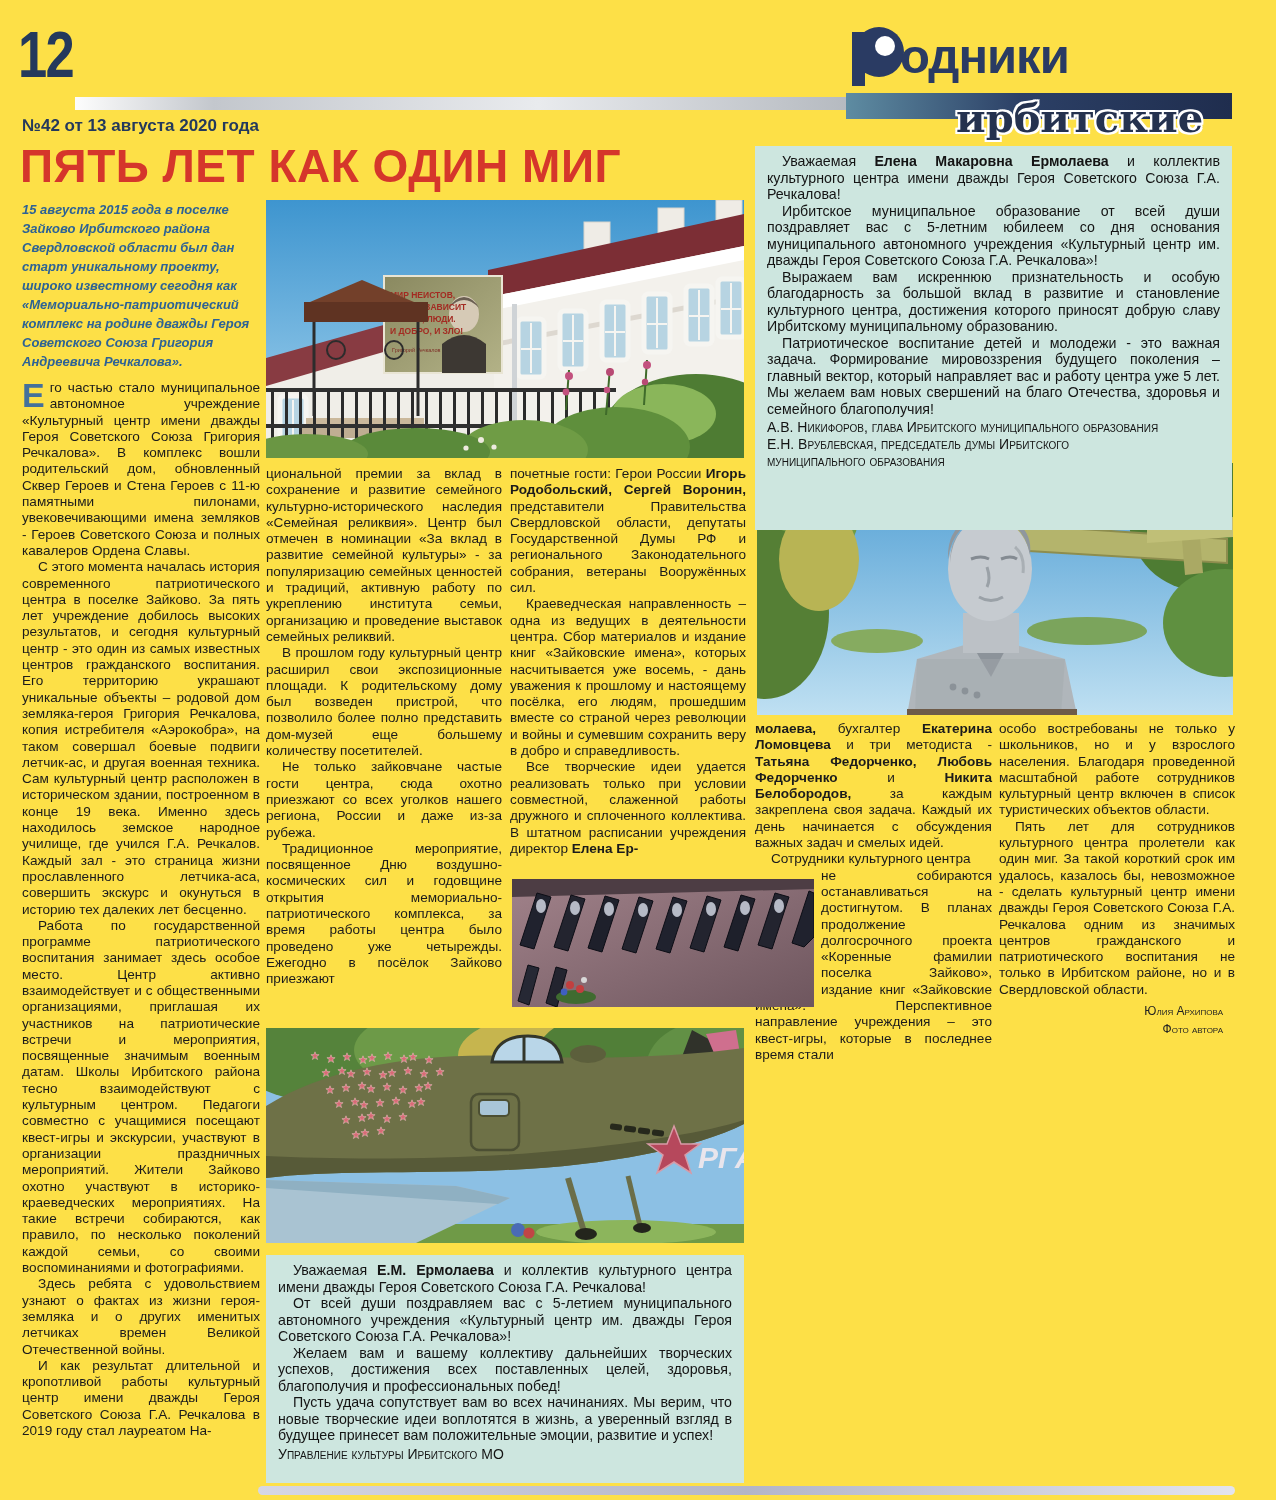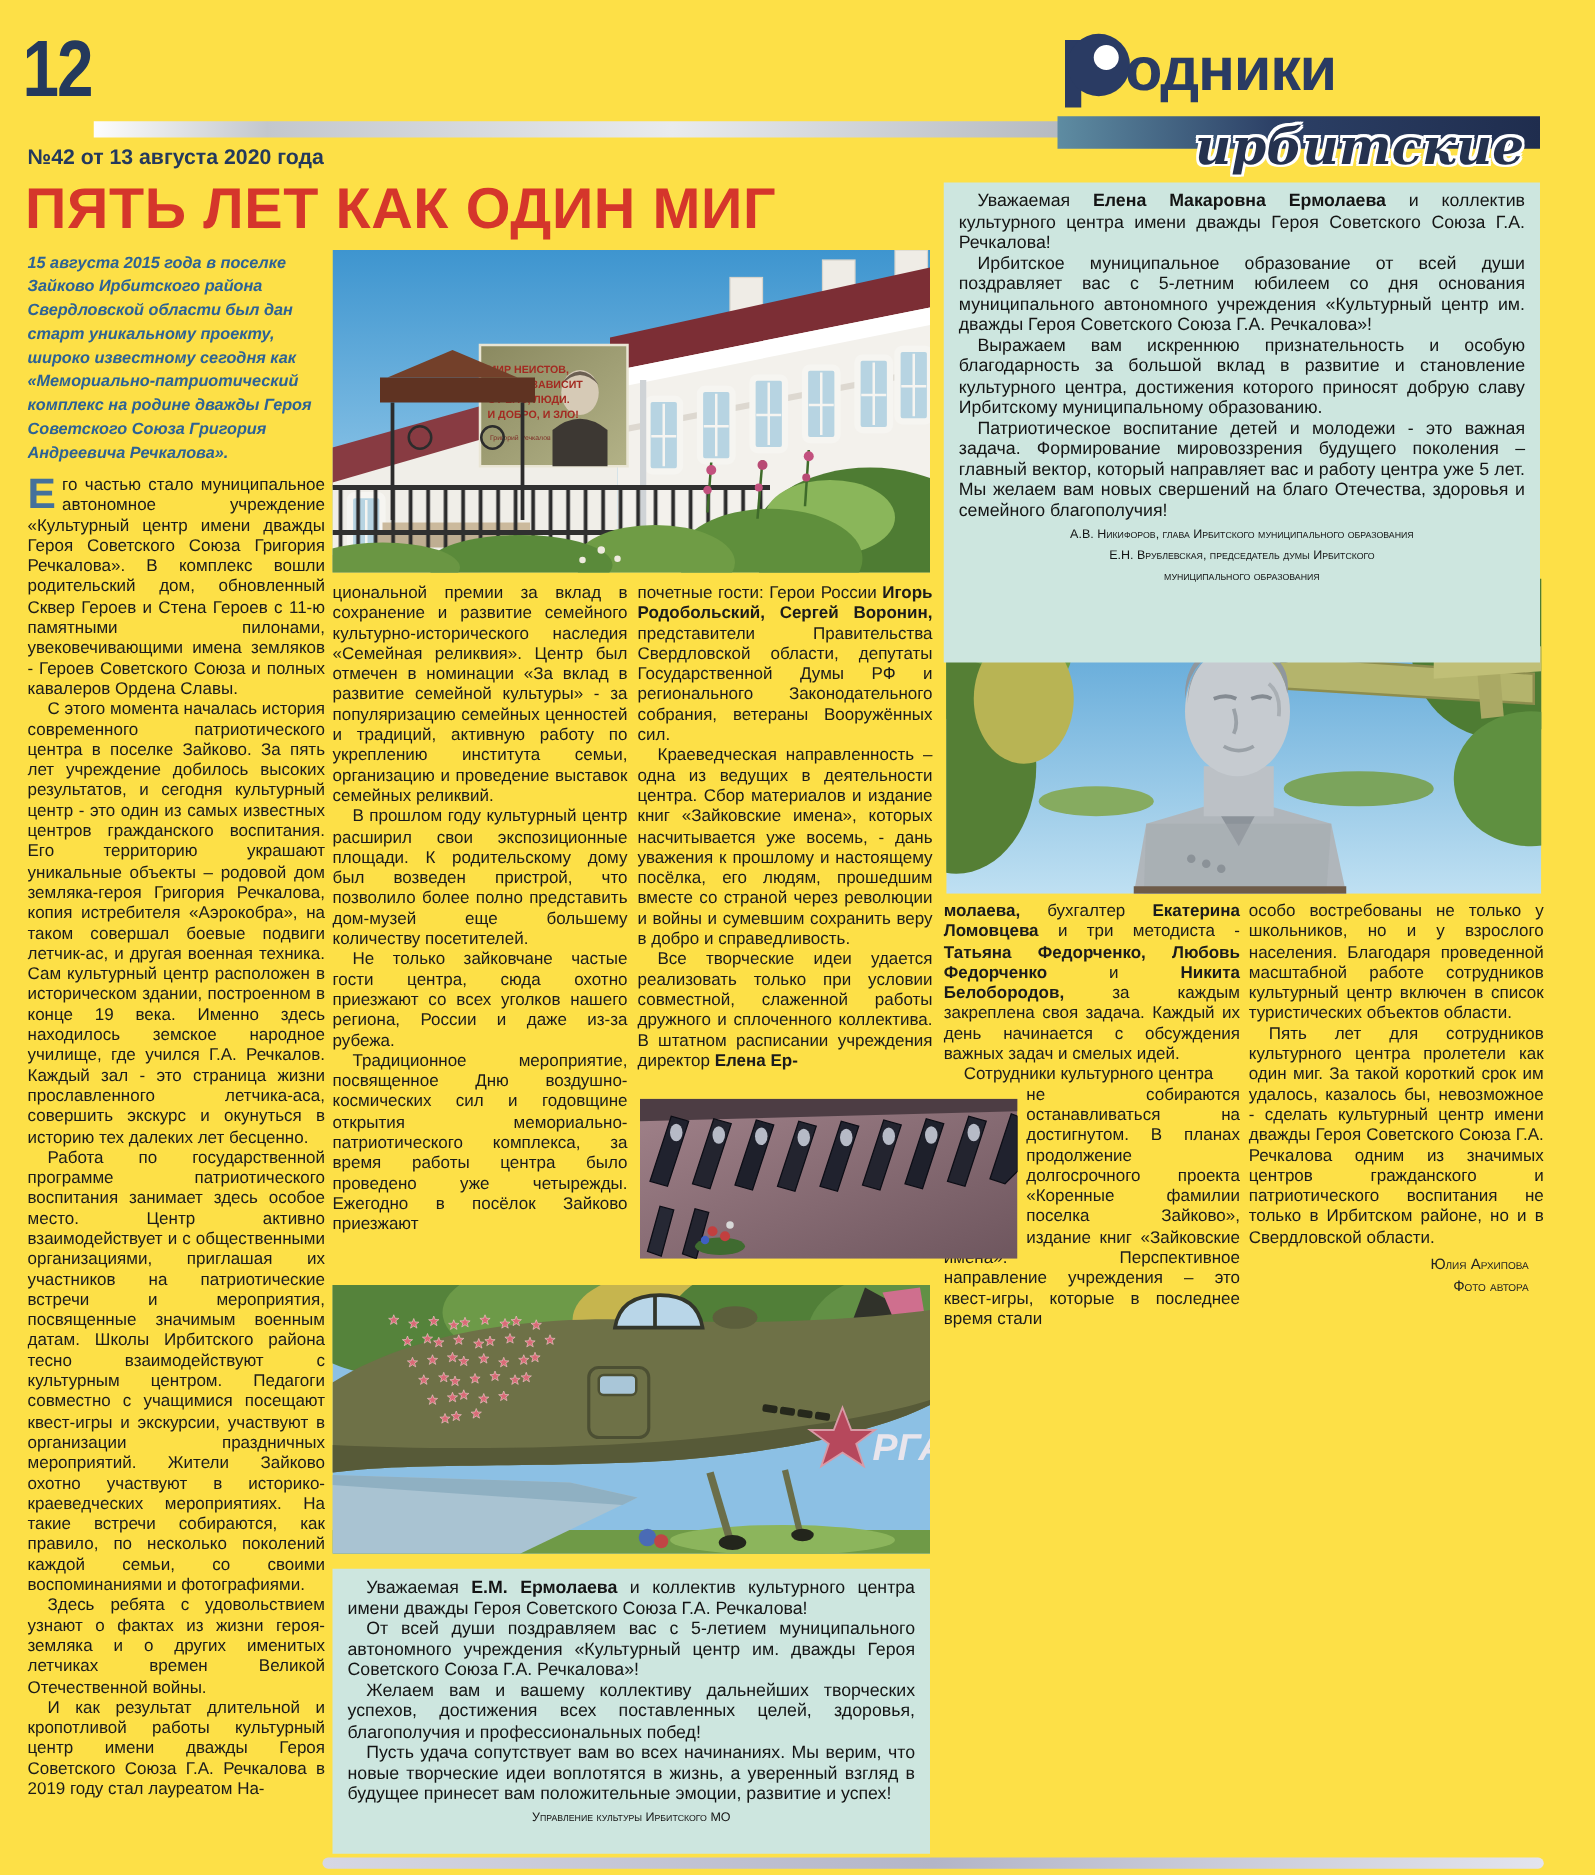--- a/index.html
+++ b/index.html
@@ -11,21 +11,21 @@
   
   #pagenum{left:18px;top:18px;font-size:64px;font-weight:700;color:#24395c;
            transform:scaleX(.82);transform-origin:left top;letter-spacing:-2px}
   #silver-bar{left:75px;top:97px;width:1157px;height:13px;
            background:linear-gradient(90deg,#fdfdfd,#c3c7cd 12%,#e9ebee 40%,#afb4bb 70%,#dcdfe2 90%,#f4f4f5)}
   #issue{left:22px;top:116px;font-size:17px;font-weight:700;color:#24395c}
   #logo{left:846px;top:24px;width:386px;height:70px;display:flex;align-items:flex-start}
   #logo-word{font-size:49px;font-weight:700;color:#2a3b63;letter-spacing:-1px;margin-left:-4px;line-height:64px}
   #logo-bar{left:846px;top:93px;width:386px;height:26px;
            background:linear-gradient(90deg,#5e8ca2,#2c4066 45%,#1f2d4e)}
-  #logo-sub{left:956px;top:94px;font-size:40px;font-style:italic;font-weight:700;
+  #logo-sub{left:956px;top:94px;font-size:40px;font-weight:700;
            font-family:"DejaVu Serif",serif;color:#25324f;
            text-shadow:-2px -2px 0 #fff,2px -2px 0 #fff,-2px 2px 0 #fff,2px 2px 0 #fff,0 -2px 0 #fff,0 2px 0 #fff,-2px 0 0 #fff,2px 0 0 #fff}
   #headline{left:20px;top:139px;width:740px;font-size:46px;font-weight:700;color:#d5362b;
            letter-spacing:.5px;white-space:nowrap}
 
   
   .body-text{font-size:13.6px;line-height:16.3px;text-align:justify;color:#1b1b1b}
   .body-text p{text-indent:16px}
   .body-text p.cont{text-indent:0}
   #col1{left:22px;top:200px;width:238px;height:1294px;overflow:hidden}
@@ -37,21 +37,21 @@
         text-align:left;text-indent:0 !important;margin-bottom:9px}
   .dropcap{float:left;font-size:34px;line-height:29px;font-weight:700;color:#44719b;padding:1px 5px 0 0}
   .plq-spacer{float:left;width:66px;height:128px}
   .byline{text-align:right;font-variant:small-caps;font-size:12px;line-height:18px;
         padding-right:12px;margin-top:4px;color:#222}
 
   
   .greenbox{background:#cde6df;padding:7px 12px;font-size:14.2px;line-height:16.5px;
         text-align:justify;color:#141414}
   .greenbox p{text-indent:15px}
-  .sig{text-align:center;font-variant:small-caps;font-size:10px;line-height:17.2px;margin-top:2px}
+  .sig{text-align:left;font-variant:small-caps;font-size:14px;line-height:17.2px;margin-top:2px}
   #greenbox1{left:755px;top:146px;width:477px;height:384px;overflow:hidden}
   #greenbox2{left:266px;top:1255px;width:478px;height:228px;overflow:hidden}
 
   .b{font-weight:700}
 
   
   #photo-building{left:266px;top:200px}
   #photo-bust{left:757px;top:463px}
   #photo-plaques{left:512px;top:879px}
   #photo-plane{left:266px;top:1028px}

